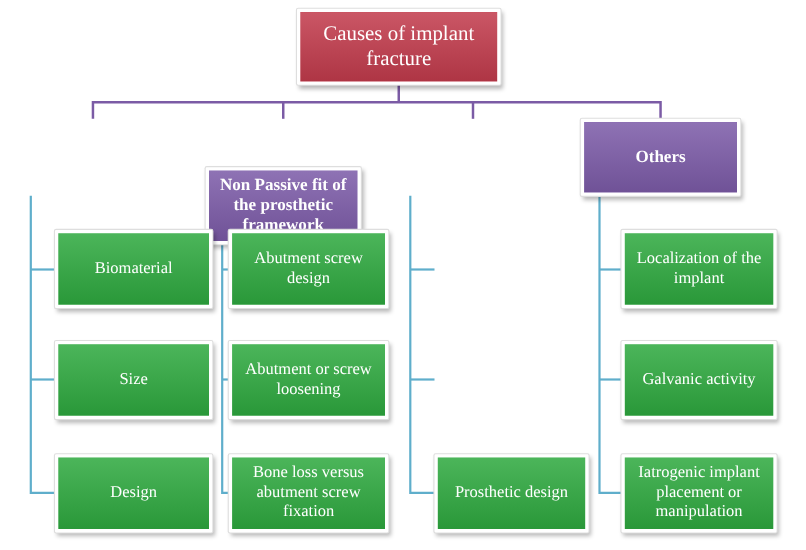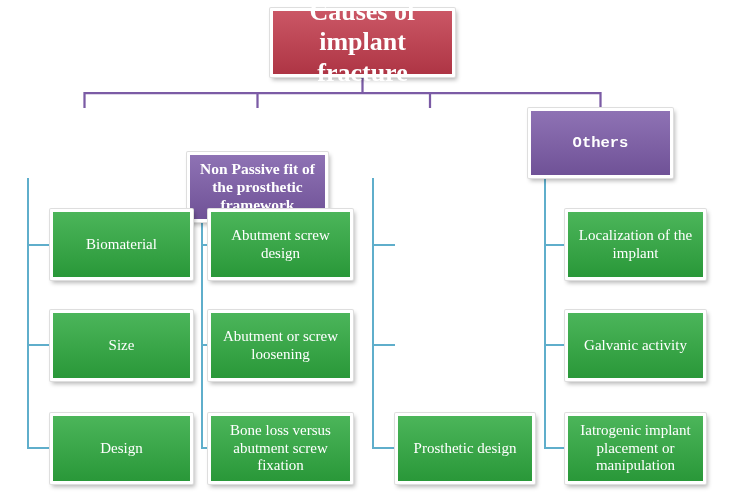--- a/index.html
+++ b/index.html
@@ -43,42 +43,42 @@
     border: 3px solid #ffffff;
     box-shadow: 0 0 0 1px #dedede, 2px 3px 4px rgba(0,0,0,0.28);
     border-radius: 1px;
     white-space: pre-line;
     line-height: 1.18;
     background-image: linear-gradient(rgba(255,255,255,0.14), rgba(0,0,0,0.10));
   }
   .root-box {
     left: 270px; top: 8px; width: 185px; height: 69px;
     background-color: var(--root-box, #C23B4C);
-    font-weight: bold;
-    font-size: 26px;
+    font-weight: normal;
+    font-size: 19px;
   }
   .cat-box {
     top: 108px; height: 70px;
     background-color: var(--category-box, #7C5BA8);
     font-weight: bold;
     font-size: 15.5px;
     padding: 2px 3px;
   }
   .leaf-box {
     height: 71px;
     background-color: var(--leaf-box, #2EA93F);
     font-weight: normal;
     font-size: 15px;
     padding: 1px 2px;
   }
   
   .cat-0 { left: 12px;  width: 145px; }
   .cat-1 { left: 187px; width: 141px; margin-top: 44px; }
   .cat-2 { left: 358px; width: 144px; }
-  .cat-3 { left: 528px; width: 145px; font-family: Liberation Mono, monospace; }
+  .cat-3 { left: 528px; width: 145px; }
   .col-0 { left: 50px;  width: 143px; }
   .col-1 { left: 208px; width: 145px; }
   .col-2 { left: 395px; width: 140px; }
   .col-3 { left: 565px; width: 141px; }
   .row-0 { top: 209px; }
   .row-1 { top: 310px; }
   .row-2 { top: 413px; }
 </style>
 </head>
 <body>

